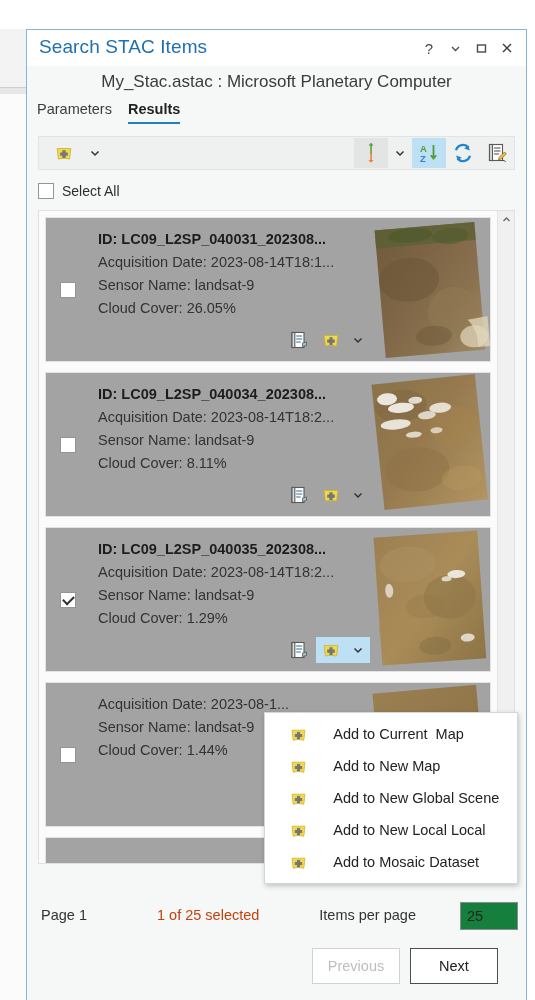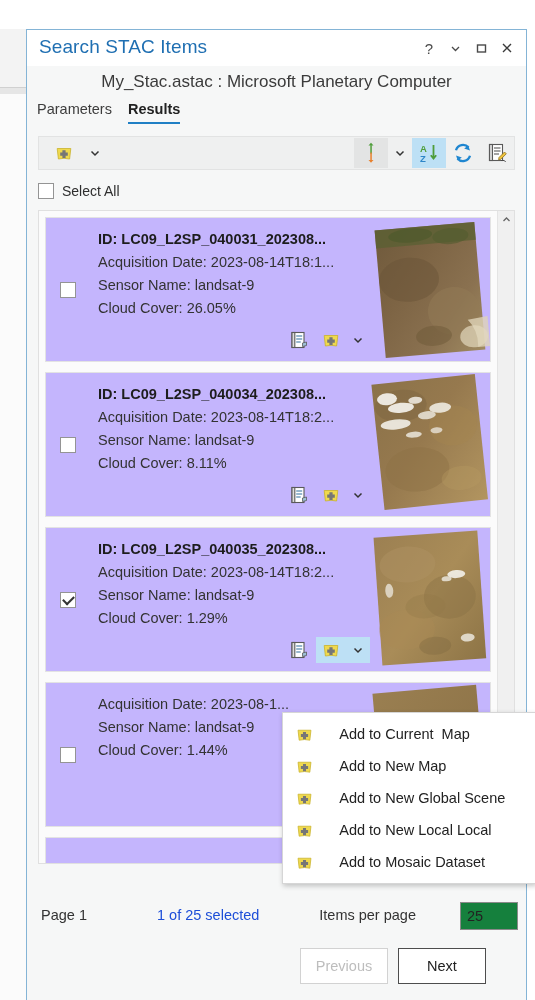--- a/index.html
+++ b/index.html
@@ -216,21 +216,21 @@
   .list-inner {
     position: absolute;
     left: 0; top: 0;
     width: 458px;
     padding: 6px 6px 0 6px;
     box-sizing: border-box;
   }
   .result-card {
     position: relative;
     height: 145px;
-    background: #c4b5fd;
+    background: #a3a3a3;
     border: 1px solid #e3e3e3;
     box-sizing: border-box;
     margin-bottom: 10px;
   }
   .card-cb {
     position: absolute;
     left: 14px; top: 64px;
   }
   .card-body {
     position: absolute;
@@ -298,27 +298,27 @@
     top: 630px;
     width: 11px; height: 13px;
     background: #c4c4c4;
     border-radius: 6px;
     cursor: default;
   }
 
   
   .menu {
     position: absolute;
-    left: 282px;
+    left: 264px;
     top: 689px;
     width: 254px;
     background: #ffffff;
     border: 1px solid #d6d6d6;
     box-shadow: 1px 2px 5px rgba(0,0,0,0.22);
-    padding: 5px 0;
+    padding: 5px 12px;
     box-sizing: border-box;
     z-index: 40;
   }
   .menu-item {
     height: 32px;
     display: flex;
     align-items: center;
     gap: 12px;
     padding: 0 14px 0 12px;
     font-size: 14.5px;
@@ -339,41 +339,41 @@
     left: 0; top: 18px;
     width: 100%;
     height: 30px;
   }
   .f-page {
     position: absolute; left: 14px; top: 5px;
     font-size: 14.5px; color: #333;
   }
   .f-sel {
     position: absolute; left: 130px; top: 5px;
-    font-size: 14.5px; color: #1d4ed8;
+    font-size: 14.5px; color: #c2410c;
   }
   .f-ipp-label {
     position: absolute; right: 110px; top: 5px;
     font-size: 14.5px; color: #333;
   }
   .f-ipp-input {
     position: absolute; right: 8px; top: 0px;
     width: 58px; height: 28px;
     border: 1px solid #8a8a8a;
     background: #15803d;
     box-sizing: border-box;
     font-size: 14.5px;
     color: #222;
     font-family: "Liberation Sans", sans-serif;
     padding: 0 6px;
     outline: none;
   }
   .footer-row2 {
     position: absolute;
-    right: 40px; top: 64px;
+    right: 28px; top: 64px;
     display: flex;
     gap: 10px;
     border-radius: 12px;
   }
   .btn {
     width: 88px; height: 36px;
     background: #ffffff;
     border: 1px solid #4d4d4d;
     box-sizing: border-box;
     font-size: 14.5px;

